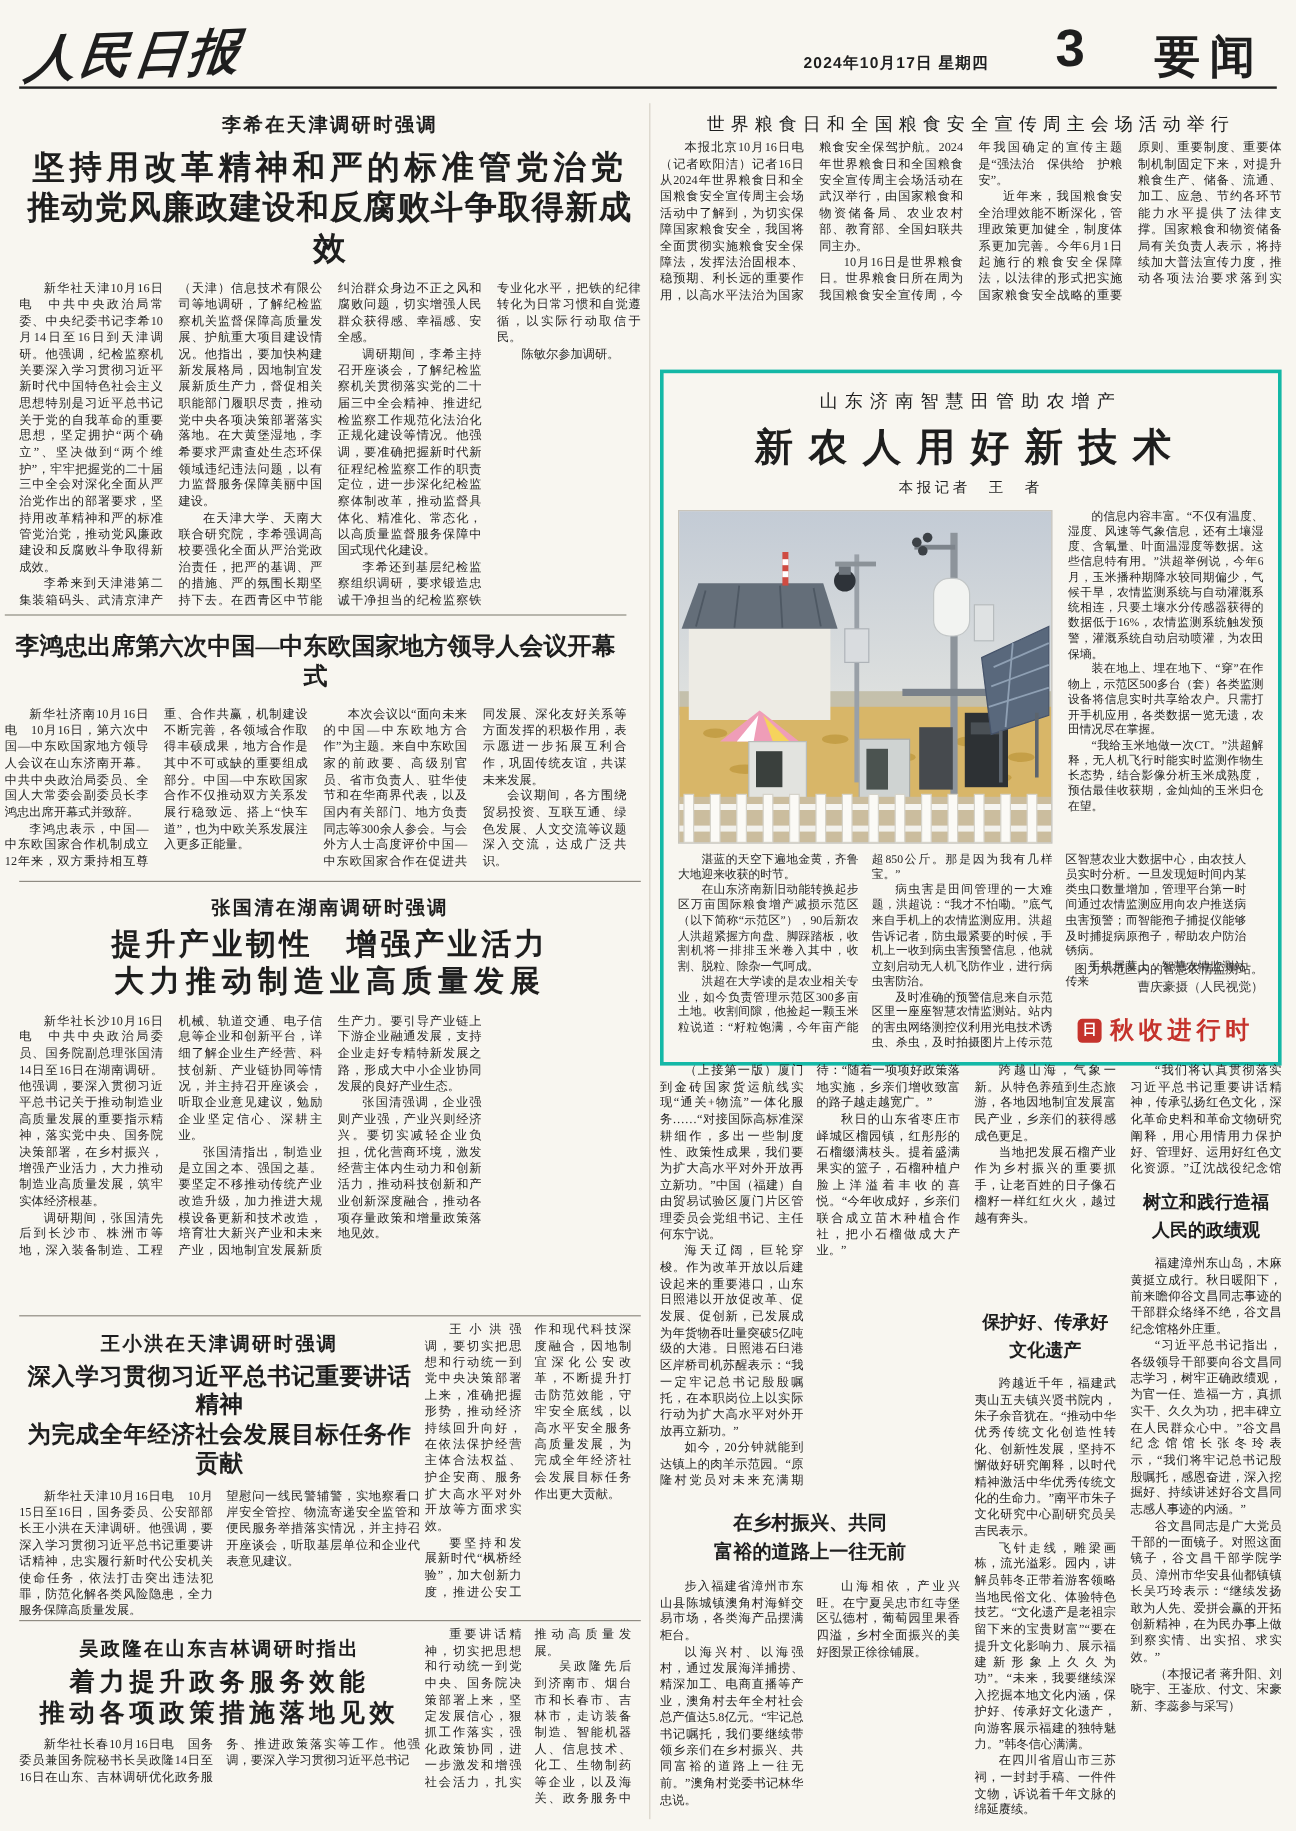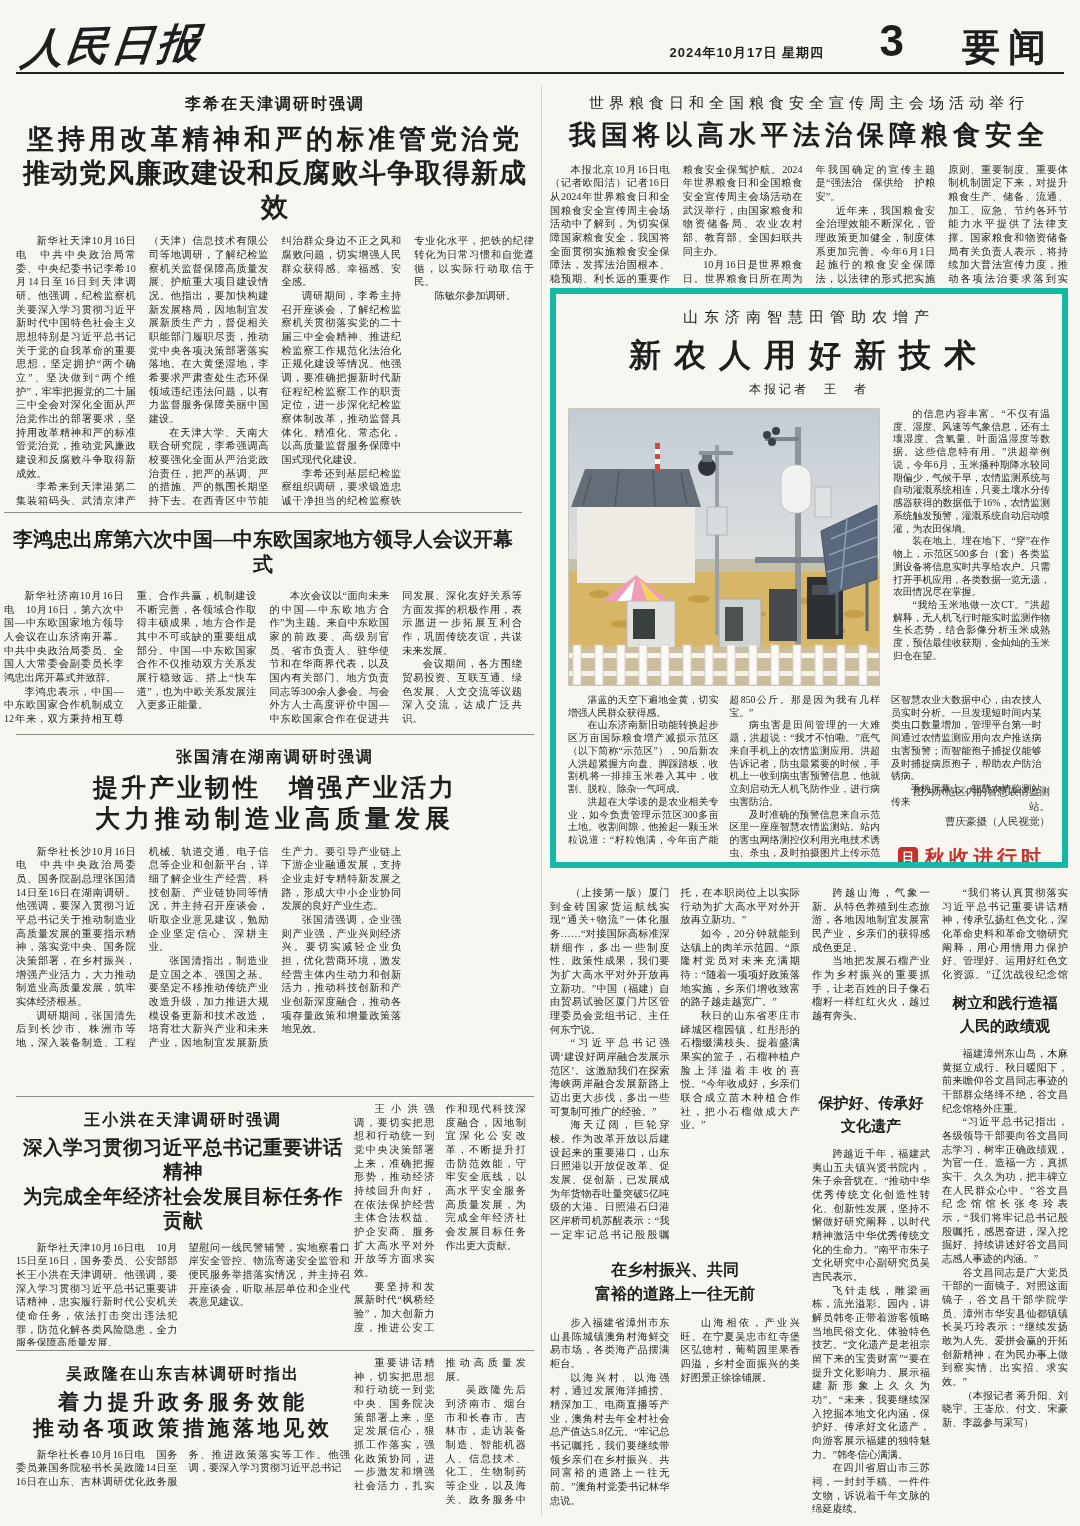--- a/index.html
+++ b/index.html
@@ -64,22 +64,22 @@
   #art-wzl .hl1,#art-wzl .hl2 { font-size:21px; letter-spacing:4px; }
   #art-wzl .lft .body-cols { height:62px; margin-top:6px; }
   #art-wzl .rgt .body-cols { height:152px; }
 
   
   #art-grain { left:550px; top:86px; width:518px; height:208px; }
   #art-grain .hl1 { font-size:27px; letter-spacing:5px; margin:2px 0 10px; font-weight:900; }
   #art-grain .body-cols { height:140px; }
 
   
-  #art-farm { left:550px; top:288px; width:518px; height:580px;
-              border:6px solid #14b8a6; background:#f8f6f0; padding:10px 12px; }
+  #art-farm { left:550px; top:308px; width:518px; height:580px;
+              border:3px solid #14b8a6; background:#f8f6f0; padding:10px 12px; }
   #art-farm .kicker { font-size:15px; letter-spacing:6px; font-weight:normal; padding-top:4px; }
   #art-farm .hl1 { font-size:32px; letter-spacing:13px; font-weight:700; font-family:"Liberation Serif", serif; margin:4px 0 6px; }
   .byline { text-align:center; font-size:12px; letter-spacing:3px; margin-bottom:10px; }
   .farm-cols { display:flex; gap:13px; }
   .farm-left { width:312px; }
   .photo-wrap { width:312px; height:278px; border:1px solid #c9c5bb; background:#d7dade; }
   .farm-left .body-cols { height:172px; margin-top:8px; font-size:9.8px; line-height:1.3; }
   .farm-right { width:165px; display:flex; flex-direction:column; }
   .farm-right .pblock { text-align:justify; font-size:9.8px; line-height:1.3; height:368px; overflow:hidden; }
   .caption { font-size:10.5px; text-align:right; line-height:1.45; margin-top:8px; color:#333; }
@@ -190,21 +190,20 @@
         <div class="body-cols c2">
             <p>重要讲话精神，切实把思想和行动统一到党中央、国务院决策部署上来，坚定发展信心，狠抓工作落实，强化政策协同，进一步激发和增强社会活力，扎实推动高质量发展。</p>
             <p>吴政隆先后到济南市、烟台市和长春市、吉林市，走访装备制造、智能机器人、信息技术、化工、生物制药等企业，以及海关、政务服务中心，就优化政务服务、推动惠企政策直达快享、强化助企帮扶等听取意见建议。</p>
           </div>
       </div>
     </div>
   </div>
 
   <div class="art" id="art-grain">
     <div class="kicker light">世界粮食日和全国粮食安全宣传周主会场活动举行</div>
-    <div class="hl hl1 serif">我国将以高水平法治保障粮食安全</div>
     <div class="body-cols c4">
         <p>本报北京10月16日电　（记者欧阳洁）记者16日从2024年世界粮食日和全国粮食安全宣传周主会场活动中了解到，为切实保障国家粮食安全，我国将全面贯彻实施粮食安全保障法，发挥法治固根本、稳预期、利长远的重要作用，以高水平法治为国家粮食安全保驾护航。2024年世界粮食日和全国粮食安全宣传周主会场活动在武汉举行，由国家粮食和物资储备局、农业农村部、教育部、全国妇联共同主办。</p>
         <p>10月16日是世界粮食日。世界粮食日所在周为我国粮食安全宣传周，今年我国确定的宣传主题是“强法治　保供给　护粮安”。</p>
         <p>近年来，我国粮食安全治理效能不断深化，管理政策更加健全，制度体系更加完善。今年6月1日起施行的粮食安全保障法，以法律的形式把实施国家粮食安全战略的重要原则、重要制度、重要体制机制固定下来，对提升粮食生产、储备、流通、加工、应急、节约各环节能力水平提供了法律支撑。国家粮食和物资储备局有关负责人表示，将持续加大普法宣传力度，推动各项法治要求落到实处，全力保障国家粮食安全。</p>
       </div>
   </div>
 
   <div class="art" id="art-farm">
     <div class="kicker">山东济南智慧田管助农增产</div>
     <div class="hl hl1">新农人用好新技术</div>
@@ -293,21 +292,21 @@
               <rect x="180" y="236" width="8" height="40"></rect>
                 <rect x="202" y="236" width="8" height="40"></rect>
               <rect x="224" y="236" width="8" height="40"></rect>
                 <rect x="246" y="236" width="8" height="40"></rect>
               <rect x="268" y="236" width="8" height="40"></rect>
                 <rect x="290" y="236" width="8" height="40"></rect>
             </g>
           </svg>
         </div>
         <div class="body-cols c2 pblock">
-            <p>湛蓝的天空下遍地金黄，切实增强人民群众获得感。</p>
+            <p>湛蓝的天空下遍地金黄，齐鲁大地迎来收获的时节。</p>
             <p>在山东济南新旧动能转换起步区万亩国际粮食增产减损示范区（以下简称“示范区”），90后新农人洪超紧握方向盘、脚踩踏板，收割机将一排排玉米卷入其中，收割、脱粒、除杂一气呵成。</p>
             <p>洪超在大学读的是农业相关专业，如今负责管理示范区300多亩土地。收割间隙，他捡起一颗玉米粒说道：“籽粒饱满，今年亩产能超850公斤。那是因为我有几样宝。”</p>
             <p>病虫害是田间管理的一大难题，洪超说：“我才不怕嘞。”底气来自手机上的农情监测应用。洪超告诉记者，防虫最紧要的时候，手机上一收到病虫害预警信息，他就立刻启动无人机飞防作业，进行病虫害防治。</p>
             <p>及时准确的预警信息来自示范区里一座座智慧农情监测站。站内的害虫网络测控仪利用光电技术诱虫、杀虫，及时拍摄图片上传示范区智慧农业大数据中心，由农技人员实时分析。一旦发现短时间内某类虫口数量增加，管理平台第一时间通过农情监测应用向农户推送病虫害预警；而智能孢子捕捉仪能够及时捕捉病原孢子，帮助农户防治锈病。</p>
             <p>手机屏幕上，智慧农情监测站传来</p>
           </div>
       </div>
       <div class="farm-right">
         <div class="pblock">
             <p>的信息内容丰富。“不仅有温度、湿度、风速等气象信息，还有土壤湿度、含氧量、叶面温湿度等数据。这些信息特有用。”洪超举例说，今年6月，玉米播种期降水较同期偏少，气候干旱，农情监测系统与自动灌溉系统相连，只要土壤水分传感器获得的数据低于16%，农情监测系统触发预警，灌溉系统自动启动喷灌，为农田保墒。</p>
@@ -323,21 +322,20 @@
           <div class="badge-text">秋收进行时</div>
         </div>
       </div>
     </div>
   </div>
 
   <div class="art" id="feature">
     <div class="grpA">
       <div class="top pblock">
           <p>（上接第一版）厦门到金砖国家货运航线实现“通关+物流”一体化服务……“对接国际高标准深耕细作，多出一些制度性、政策性成果，我们要为扩大高水平对外开放再立新功。”中国（福建）自由贸易试验区厦门片区管理委员会党组书记、主任何东宁说。</p>
-          <p>“习近平总书记强调‘建设好两岸融合发展示范区’。这激励我们在探索海峡两岸融合发展新路上迈出更大步伐，多出一些可复制可推广的经验。”</p>
           <p>海天辽阔，巨轮穿梭。作为改革开放以后建设起来的重要港口，山东日照港以开放促改革、促发展、促创新，已发展成为年货物吞吐量突破5亿吨级的大港。日照港石臼港区岸桥司机苏醒表示：“我一定牢记总书记殷殷嘱托，在本职岗位上以实际行动为扩大高水平对外开放再立新功。”</p>
           <p>如今，20分钟就能到达镇上的肉羊示范园。“原隆村党员对未来充满期待：“随着一项项好政策落地实施，乡亲们增收致富的路子越走越宽广。”</p>
           <p>秋日的山东省枣庄市峄城区榴园镇，红彤彤的石榴缀满枝头。提着盛满果实的篮子，石榴种植户脸上洋溢着丰收的喜悦。“今年收成好，乡亲们联合成立苗木种植合作社，把小石榴做成大产业。”</p>
         </div>
       <div class="subhead">
         <div>在乡村振兴、共同</div>
         <div>富裕的道路上一往无前</div>
       </div>
       <div class="bot pblock">
           <p>步入福建省漳州市东山县陈城镇澳角村海鲜交易市场，各类海产品摆满柜台。</p>

